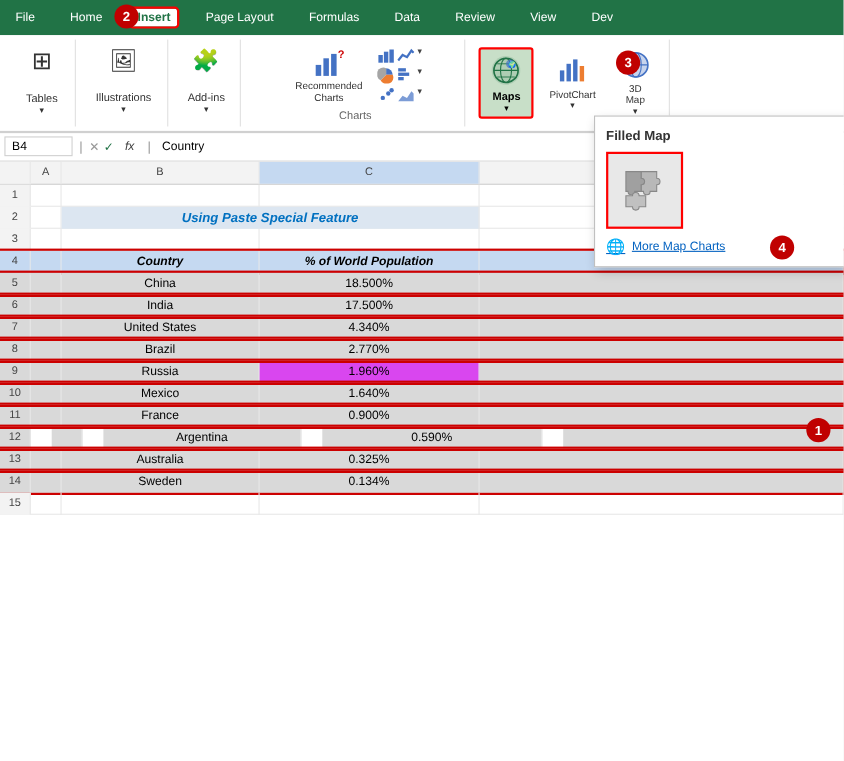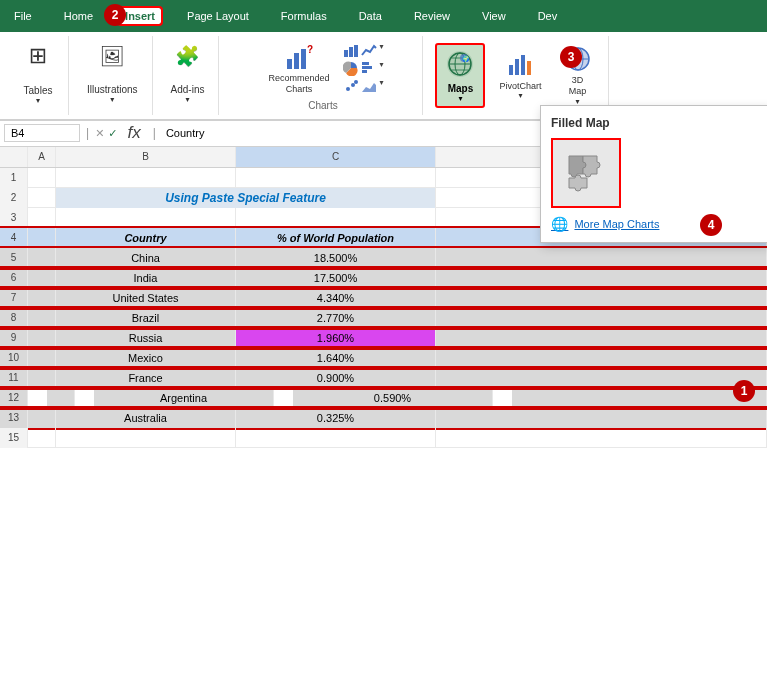--- a/index.html
+++ b/index.html
@@ -15,22 +15,22 @@
     .ribbon-group-items { display: flex; gap: 4px; flex: 1; align-items: center; }
     .ribbon-group-label { font-size: 10px; color: #666; margin-top: auto; padding-top: 2px; }
 
     .ribbon-btn { display: flex; flex-direction: column; align-items: center; justify-content: center; cursor: pointer; padding: 3px 6px; border-radius: 3px; font-size: 10px; color: #333; min-width: 44px; }
 
     .ribbon-icon { font-size: 22px; line-height: 1; }
     .ribbon-btn-label { font-size: 10px; margin-top: 18px; }
 
     
     .formula-bar { background: white; border-bottom: 1px solid #d0d0d0; display: flex; align-items: center; height: 26px; padding: 0 4px; gap: 4px; }
-    .name-box { border: 1px solid #d0d0d0; padding: 2px 6px; font-size: 11px; width: 76px; background: white; }
-    .fx-symbol { font-style: italic; color: #444; font-size: 17px; padding: 0 6px; }
+    .name-box { border: 1px solid #d0d0d0; padding: 2px 6px; font-size: 11px; width: 62px; background: white; }
+    .fx-symbol { font-style: italic; color: #444; font-size: 11px; padding: 0 6px; }
     .formula-input { flex: 1; border: none; font-size: 11px; outline: none; padding: 2px 4px; }
     .col-headers { display: flex; background: #f3f3f3; border-bottom: 1px solid #d0d0d0; }
     .col-header { height: 20px; display: flex; align-items: center; justify-content: center; font-size: 10px; color: #444; border-right: 1px solid #e8e8e8; }
     .col-a { width: 28px; background: #f3f3f3; }
 
     .grid-row { display: flex; border-bottom: 1px solid #e8e8e8; height: 20px; }
     .cell { display: flex; align-items: center; justify-content: center; border-right: 1px solid #e8e8e8; font-size: 11px; overflow: hidden; height: 20px; }
     .cell-a { width: 28px; background: #f3f3f3; font-size: 10px; color: #444; justify-content: center; }
     .cell-b { width: 180px; }
     .cell-c { width: 200px; }
@@ -371,20 +371,27 @@
       <div class="cell cell-c" style="background:#d9d9d9;">0.590%</div>
       <div class="cell" style="flex:1; background:#d9d9d9;"></div>
     </div>
           <div class="grid-row data-row" style="outline: rgb(204, 0, 0) solid 2px;">
       <div class="cell cell-a" style="background:#d9d9d9;">13</div>
       <div class="cell" style="width:28px; background:#d9d9d9;"></div>
       <div class="cell cell-b" style="background:#d9d9d9;">Australia</div>
       <div class="cell cell-c" style="background:#d9d9d9;">0.325%</div>
       <div class="cell" style="flex:1; background:#d9d9d9;"></div>
     </div>
+          <div class="grid-row data-row" style="outline: rgb(204, 0, 0) solid 2px;">
+      <div class="cell cell-a" style="background:#d9d9d9;">14</div>
+      <div class="cell" style="width:28px; background:#d9d9d9;"></div>
+      <div class="cell cell-b" style="background:#d9d9d9;">Sweden</div>
+      <div class="cell cell-c" style="background:#d9d9d9;">0.134%</div>
+      <div class="cell" style="flex:1; background:#d9d9d9;"></div>
+    </div>
         </div>
 
       <div id="extra-rows">
           <div class="grid-row">
     <div class="cell cell-a">15</div>
     <div class="cell" style="width:28px;"></div>
     <div class="cell" style="width:180px;"></div>
     <div class="cell" style="width:200px;"></div>
     <div class="cell" style="flex:1;"></div>
   </div>

